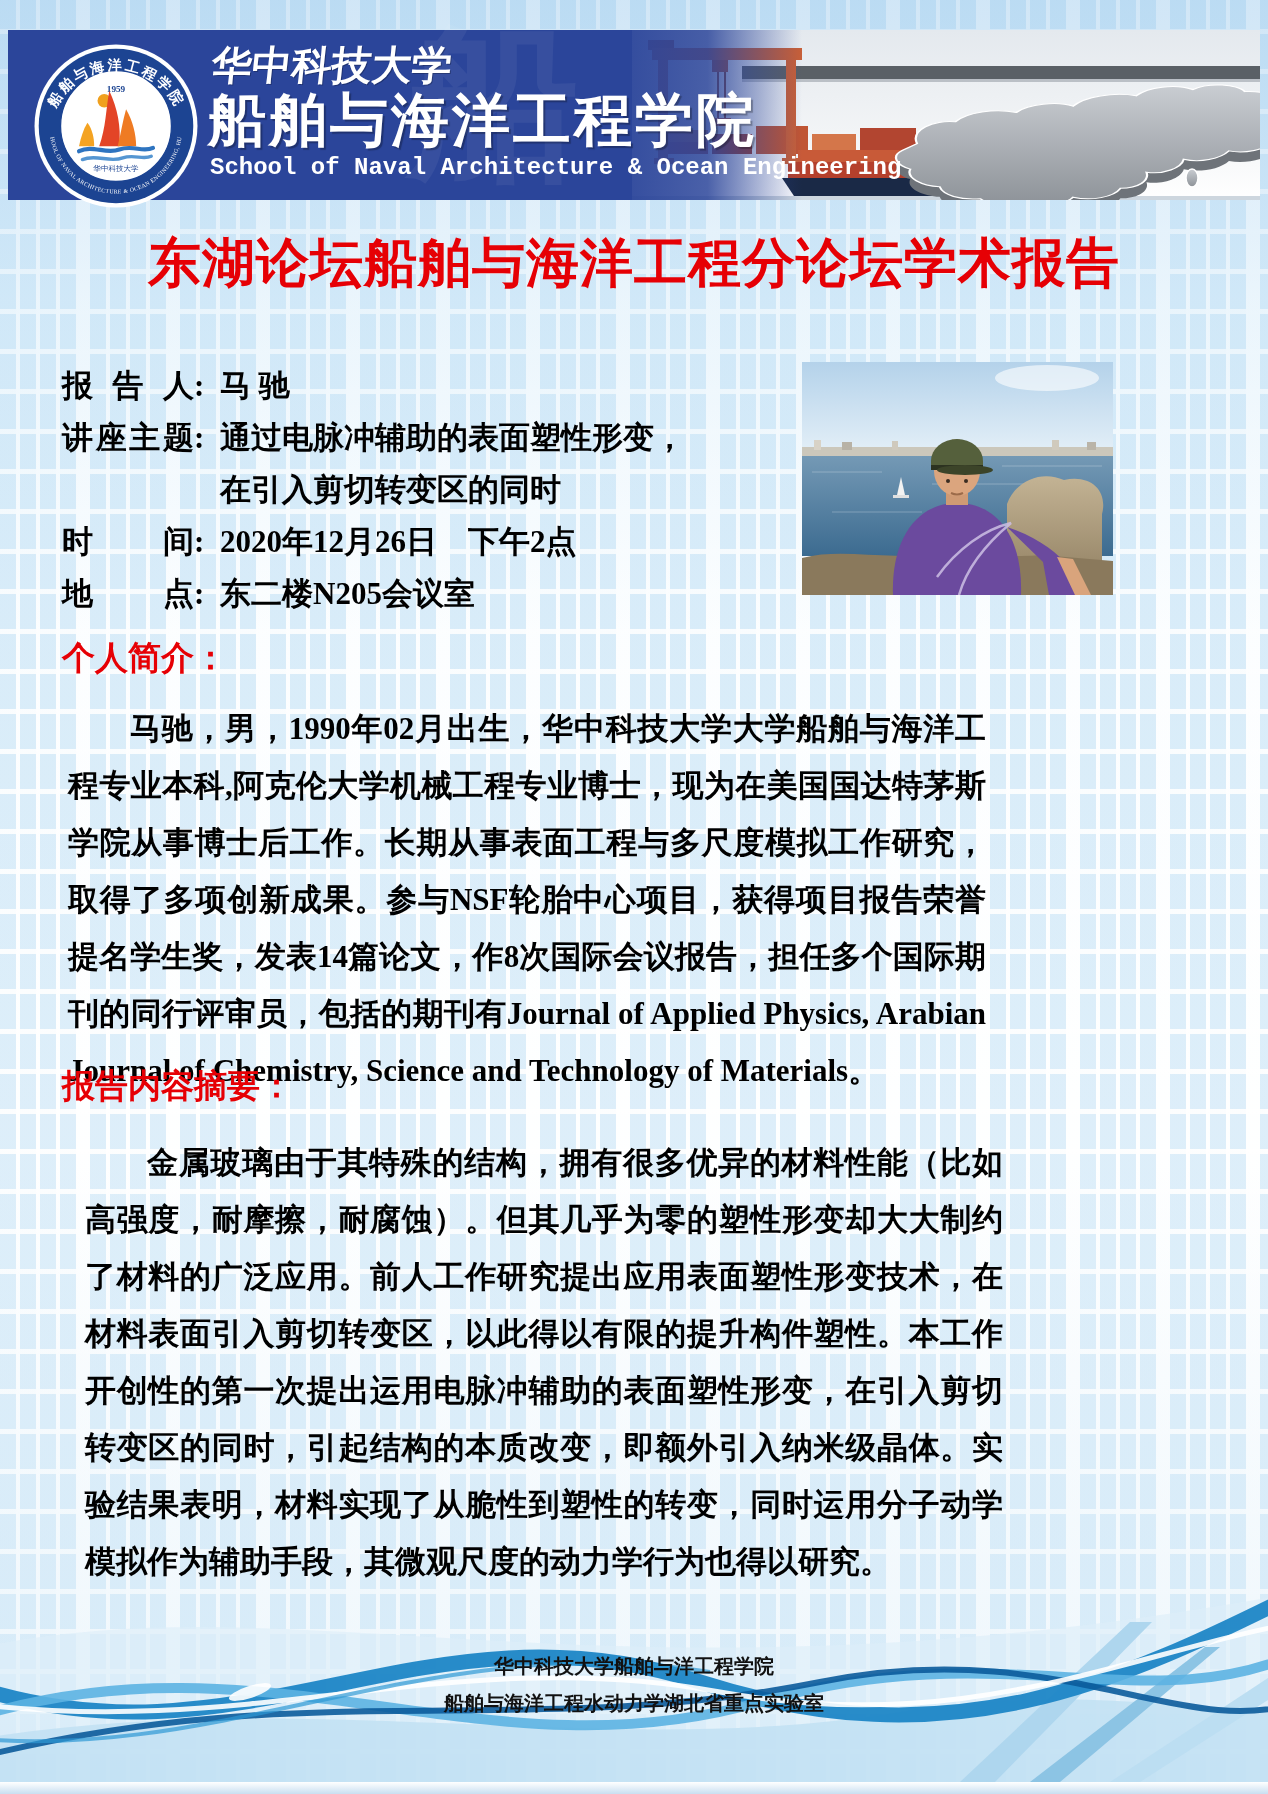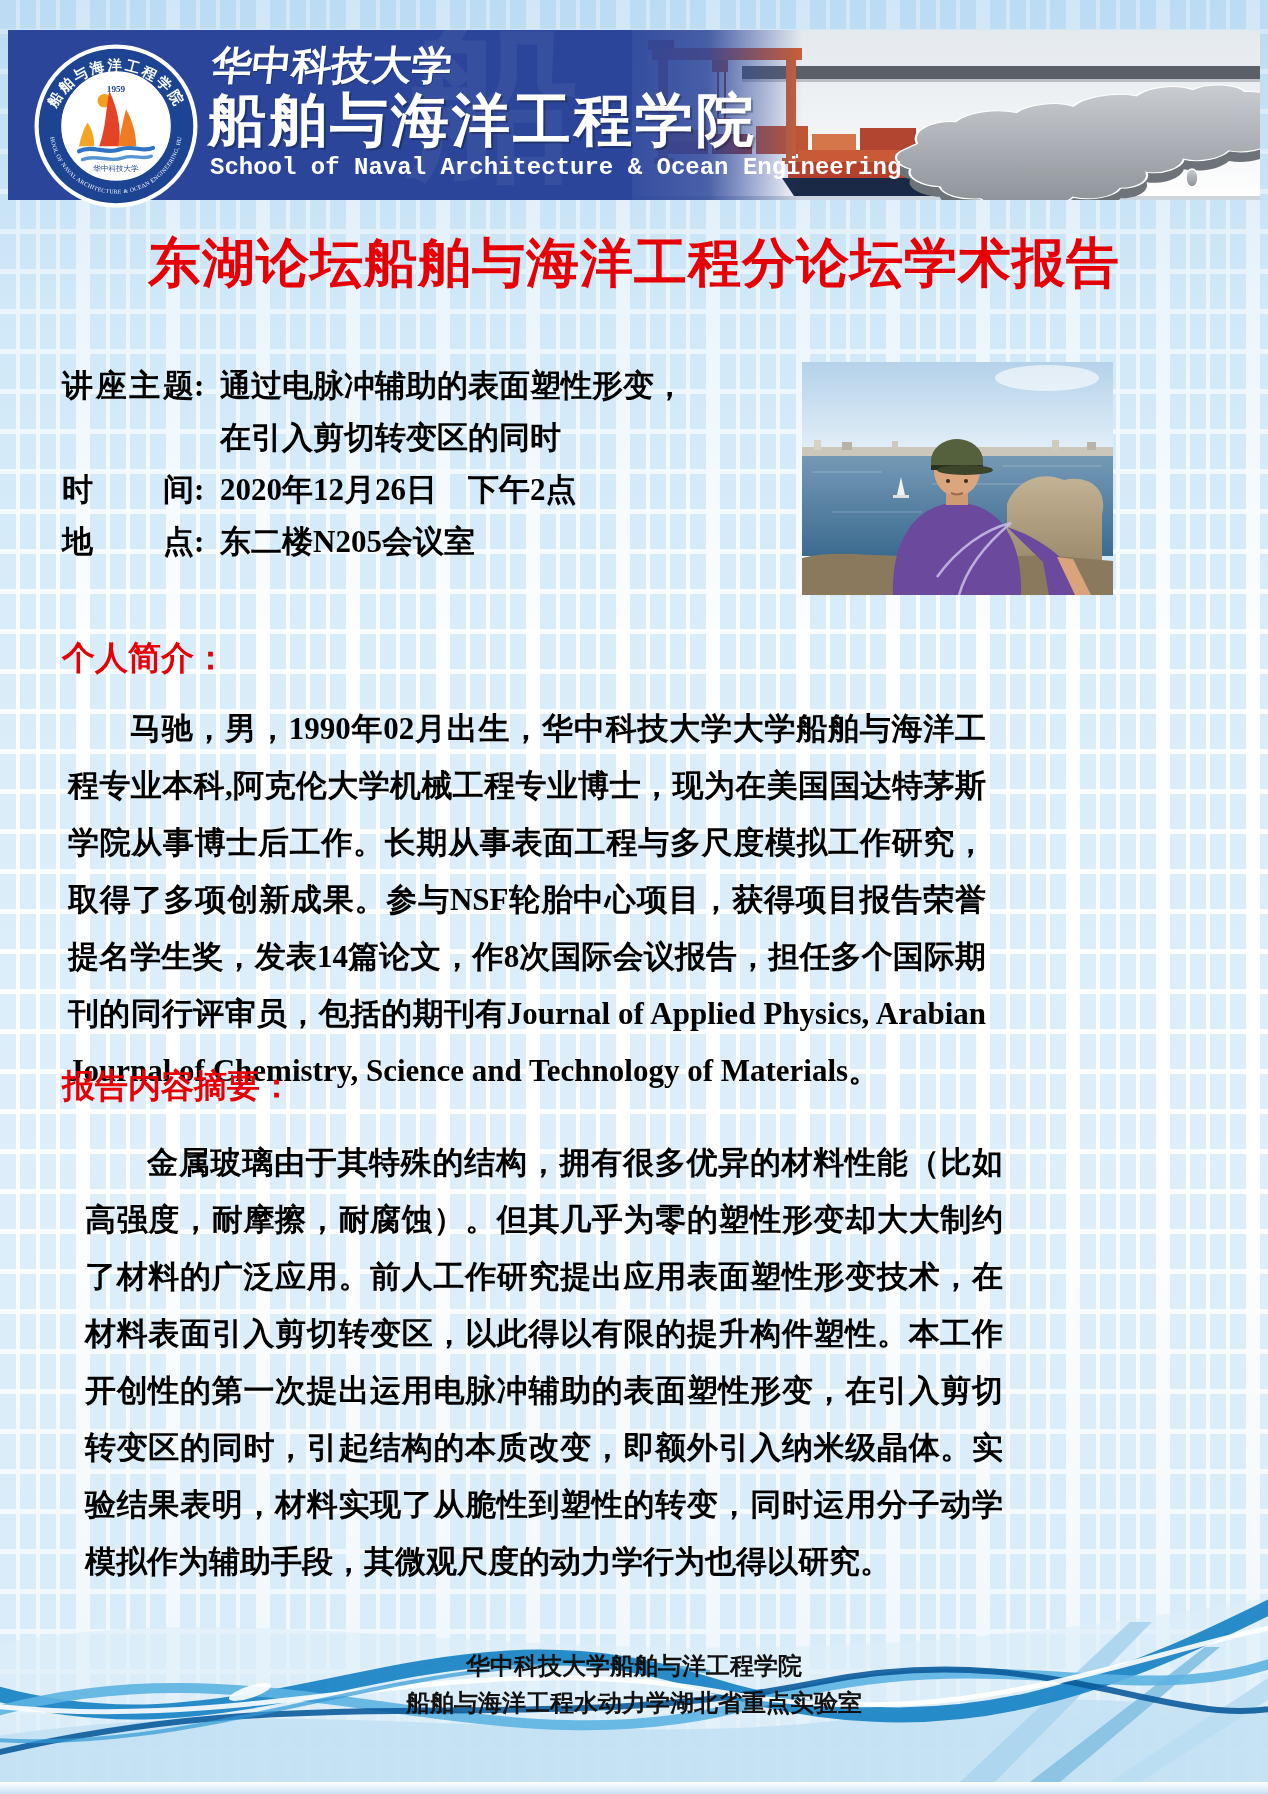--- a/index.html
+++ b/index.html
@@ -47,21 +47,21 @@
   .red-heading{position:absolute;left:62px;margin:0;font-size:33px;font-weight:700;color:#e60005;}
   .h-profile{top:636px;}
   .h-abstract{top:1064px;}
   .para{position:absolute;left:60px;width:918px;margin:8px;font-size:31px;font-weight:700;color:#000;
     line-height:57px;text-align:justify;text-indent:2em;}
   .p-profile{top:692px;}
   .p-abstract{top:1126px;padding-left:17px;}
   
   .footer-waves{position:absolute;left:0;bottom:12px;width:1268px;height:250px;}
   .footer-text{position:absolute;left:0;top:1648px;width:100%;text-align:center;
-    font-size:24px;font-weight:700;color:#111;line-height:37px;z-index:5;}
+    font-size:20px;font-weight:700;color:#111;line-height:37px;z-index:5;}
   .bottom-strip{position:absolute;left:0;bottom:0;width:100%;height:12px;
     background:linear-gradient(180deg,#ffffff,#c9dff1);}
 </style>
 </head>
 <body>
 
 <div class="page">
 
   <div class="banner">
     <div class="banner-watermark">船</div>
@@ -167,20 +167,23 @@
     <div class="banner-texts">
       <div class="calligraphy">华中科技大学</div>
       <div class="school-cn">船舶与海洋工程学院</div>
       <div class="school-en">School of Naval Architecture &amp; Ocean Engineering</div>
     </div>
   </div>
 
   <h1 class="title">东湖论坛船舶与海洋工程分论坛学术报告</h1>
 
   <div class="info">
+    <div class="info-row">
+      <span class="info-label">报告人</span><span class="info-colon">:</span><span class="info-value">马 驰</span>
+    </div>
     <div class="info-row">
       <span class="info-label">讲座主题</span><span class="info-colon">:</span><span class="info-value"><span>通过电脉冲辅助的表面塑性形变，</span><br><span>在引入剪切转变区的同时</span></span>
     </div>
     <div class="info-row">
       <span class="info-label">时间</span><span class="info-colon">:</span><span class="info-value">2020年12月26日　下午2点</span>
     </div>
     <div class="info-row">
       <span class="info-label">地点</span><span class="info-colon">:</span><span class="info-value">东二楼N205会议室</span>
     </div>
   </div>

